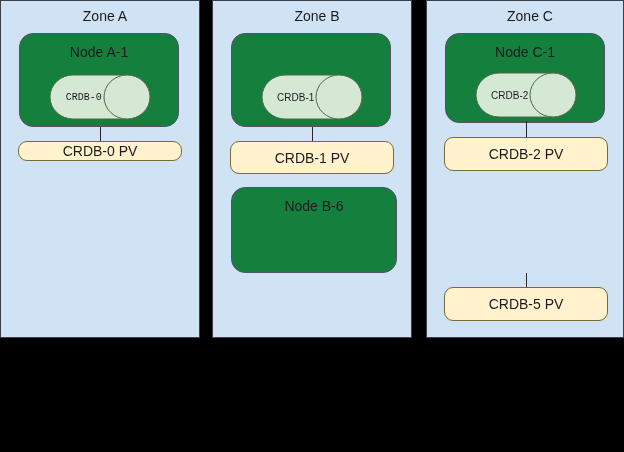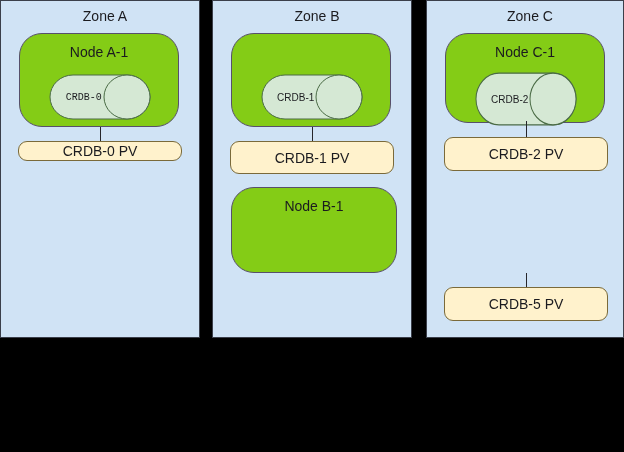--- a/index.html
+++ b/index.html
@@ -27,23 +27,23 @@
     left: 0;
     right: 0;
     text-align: center;
     font-size: 14px;
     color: #1b1b1f;
     line-height: 16px;
     margin-left: 10px;
   }
   .node {
     position: absolute;
-    background: #84cc16;
+    background: #15803d;
     border: 1px solid #57506b;
-    border-radius: 23px;
+    border-radius: 14px;
     box-sizing: border-box;
   }
   .node-title {
     position: absolute;
     top: 10px;
     left: 0;
     right: 0;
     text-align: center;
     font-size: 14px;
     color: #1b1b1f;
@@ -131,31 +131,31 @@
       </div>
     </div>
 
     <div class="link" style="left:99px; top:126px; height:15px;"></div>
 
     <div class="pv" style="left:17px; top:140px; width:164px; height:33px;">
       <span class="pv-label">CRDB-1 PV</span>
     </div>
 
     <div class="node" style="left:18px; top:186px; width:166px; height:86px;">
-      <div class="node-title">Node B-1</div>
+      <div class="node-title">Node B-6</div>
     </div>
   </div>
 
   <div class="zone" style="left:426px; top:0px; width:198px; height:338px;">
     <div class="zone-title">Zone C</div>
 
     <div class="node" style="left:18px; top:32px; width:160px; height:90px;">
       <div class="node-title">Node C-1</div>
 
-      <div class="cyl" style="left:29px; top:38px; width:102px; height:54px;">
+      <div class="cyl" style="left:29px; top:38px; width:102px; height:46px;">
         <svg viewBox="0 0 102 46" preserveAspectRatio="none">
           <path d="M24,1 L78,1 A23,22 0 0 1 78,45 L24,45 A23,22 0 0 1 24,1 Z" fill="#d5e8d4" stroke="#4a6b45" stroke-width="1"></path>
           <ellipse cx="78" cy="23" rx="23" ry="22" fill="#d5e8d4" stroke="#4a6b45" stroke-width="1"></ellipse>
         </svg>
         <div class="cyl-label">CRDB-2</div>
       </div>
     </div>
 
     <div class="link" style="left:99px; top:120px; height:16px;"></div>
 

